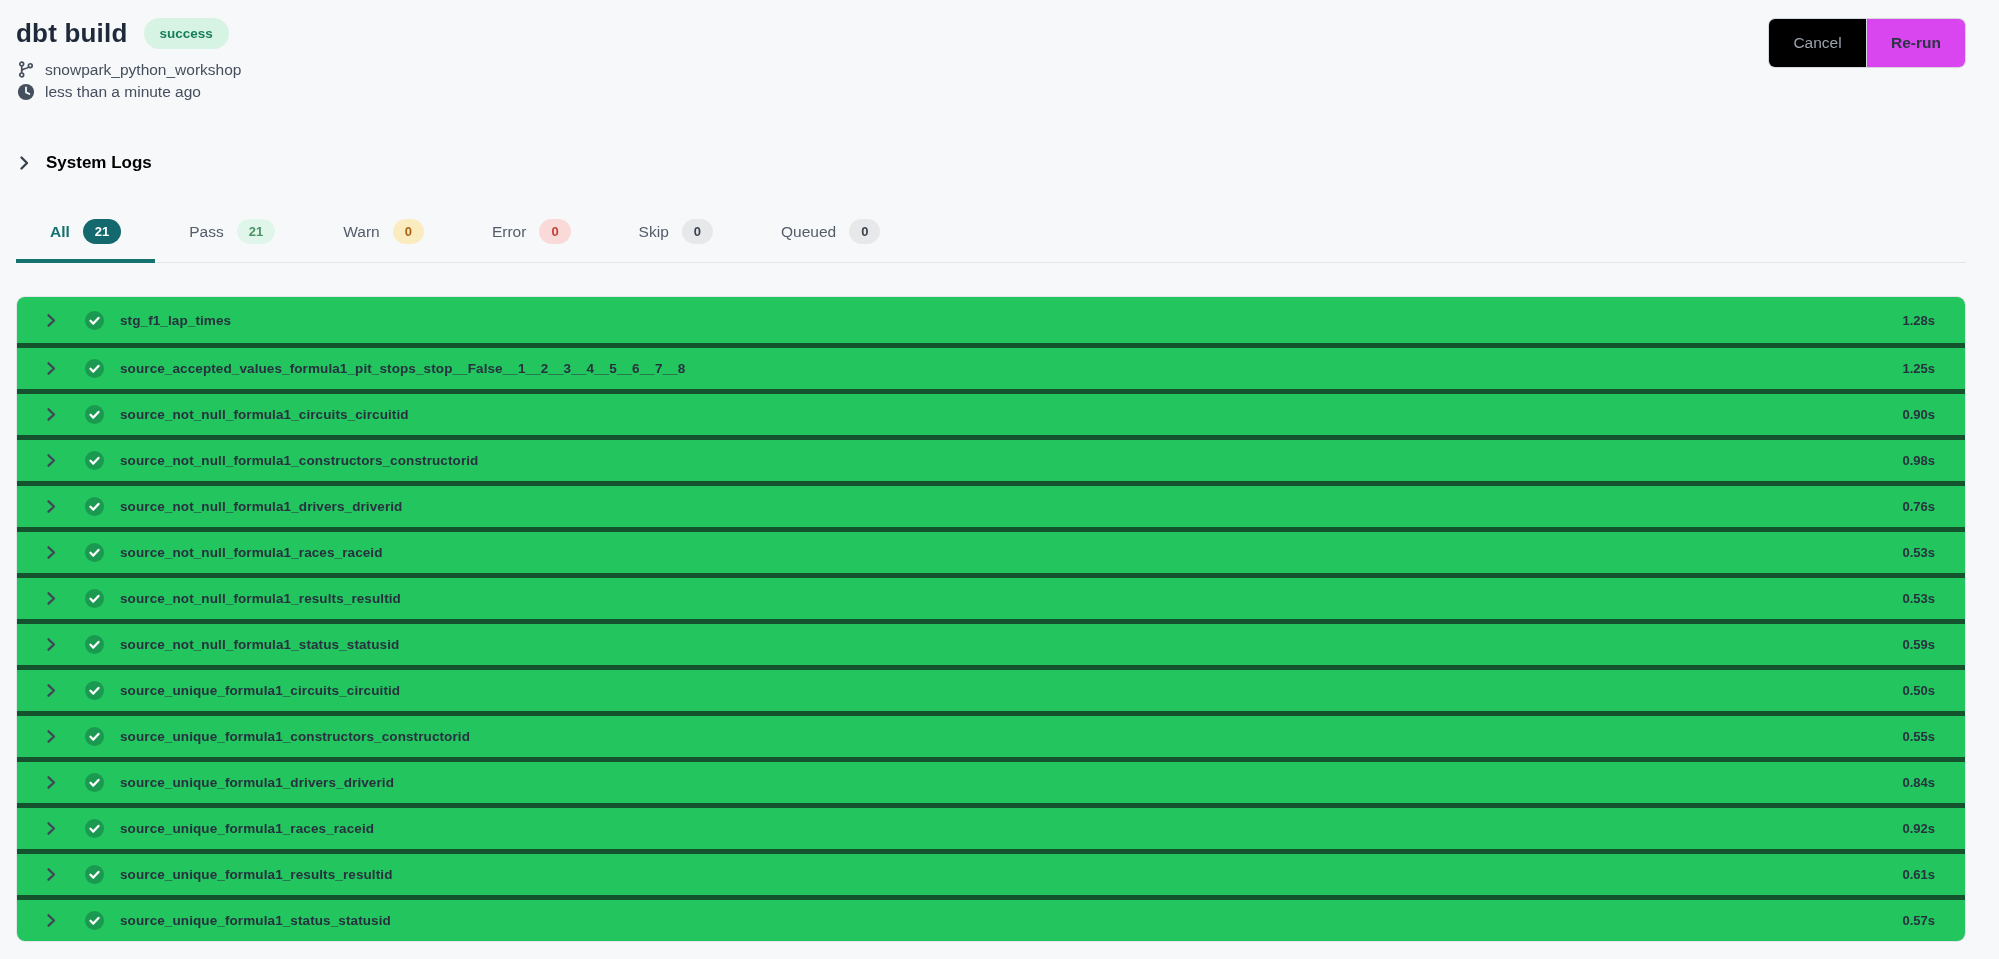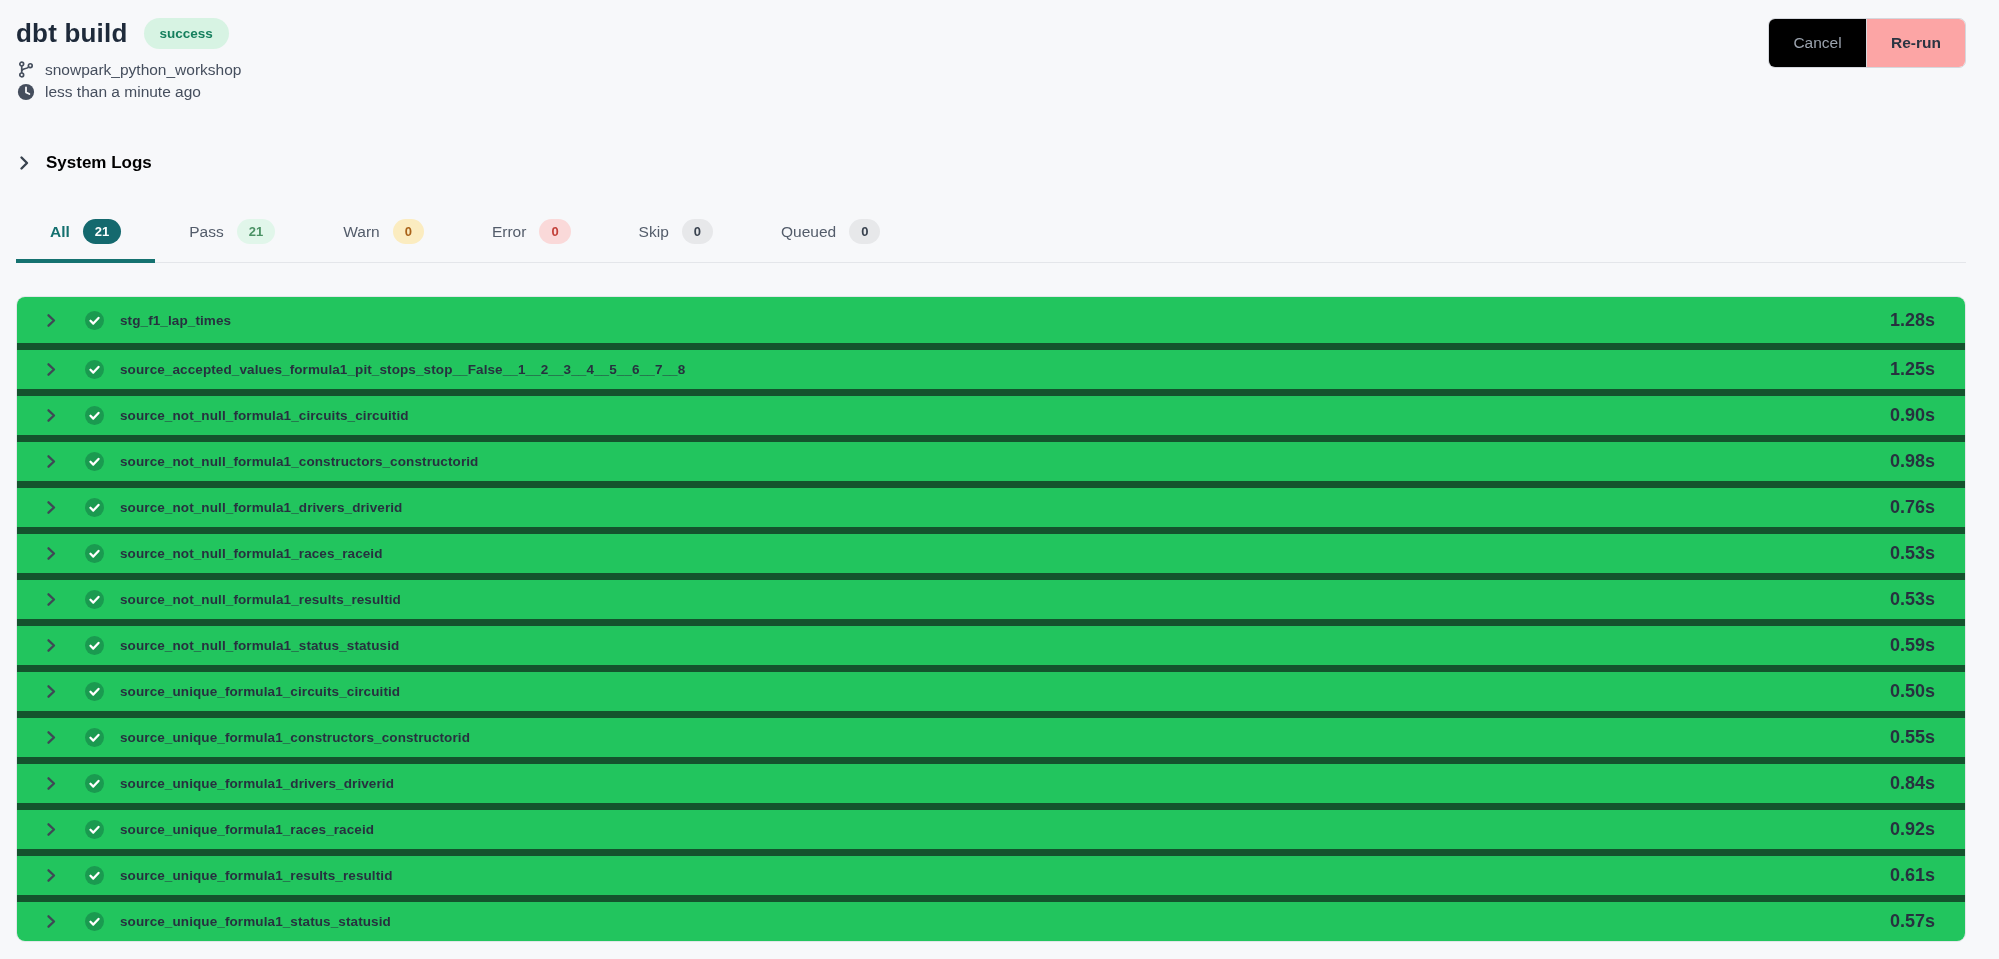--- a/index.html
+++ b/index.html
@@ -21,21 +21,21 @@
   .btn-group {
     position: absolute; top: 18px; right: 33px;
     display: flex; border: 1px solid #d5d8dd; border-radius: 7px; overflow: hidden;
     background: #fff;
   }
   .btn {
     min-width: 98px; height: 48px; display: flex; align-items: center; justify-content: center;
     font-size: 15.5px; font-family: "Liberation Sans", sans-serif; border: none; cursor: pointer;
   }
   .btn-cancel { background: #000000; color: #9aa2ad; border-right: 1px solid #d5d8dd; }
-  .btn-rerun { background: #fca5a5; color: #2a3442; font-weight: 600; }
+  .btn-rerun { background: #d946ef; color: #2a3442; font-weight: 600; }
 
   .meta { margin-top: 11px; }
   .meta-row { display: flex; align-items: center; gap: 10px; margin-top: 4px; color: #454e5d; font-size: 15.5px; }
   .meta-row .icn { display: inline-flex; width: 19px; justify-content: center; }
 
   
   .system-logs { margin-top: 52px; display: flex; align-items: center; gap: 14px; cursor: pointer; width: fit-content; }
   .system-logs-label { font-size: 17px; font-weight: 700; color: #000000; }
 
   
@@ -59,25 +59,25 @@
   
   .results {
     margin-top: 33px; background: #ffffff;
     border: 1px solid #e3e6ea; border-radius: 9px;
     overflow: hidden;
   }
   .result-row {
     display: flex; align-items: center; height: 46px;
     padding: 0 30px 0 26px; background: #22c55e;
   }
-  .result-row + .result-row { border-top: 7px solid #14532d; }
+  .result-row + .result-row { border-top: 5px solid #14532d; }
   .row-chevron { display: inline-flex; width: 18px; cursor: pointer; flex: none; }
   .row-check { margin-left: 24px; display: inline-flex; flex: none; }
   .row-name { margin-left: 16px; font-size: 13.5px; font-weight: 700; color: #27313f; letter-spacing: .1px; }
-  .row-duration { margin-left: auto; font-size: 18px; font-weight: 600; color: #27313f; }
+  .row-duration { margin-left: auto; font-size: 13px; font-weight: 600; color: #27313f; }
 
   svg { display: block; }
 </style>
 </head>
 <body>
 
 <div class="page">
 
   <div class="header-row">
     <span class="page-title">dbt build</span>

